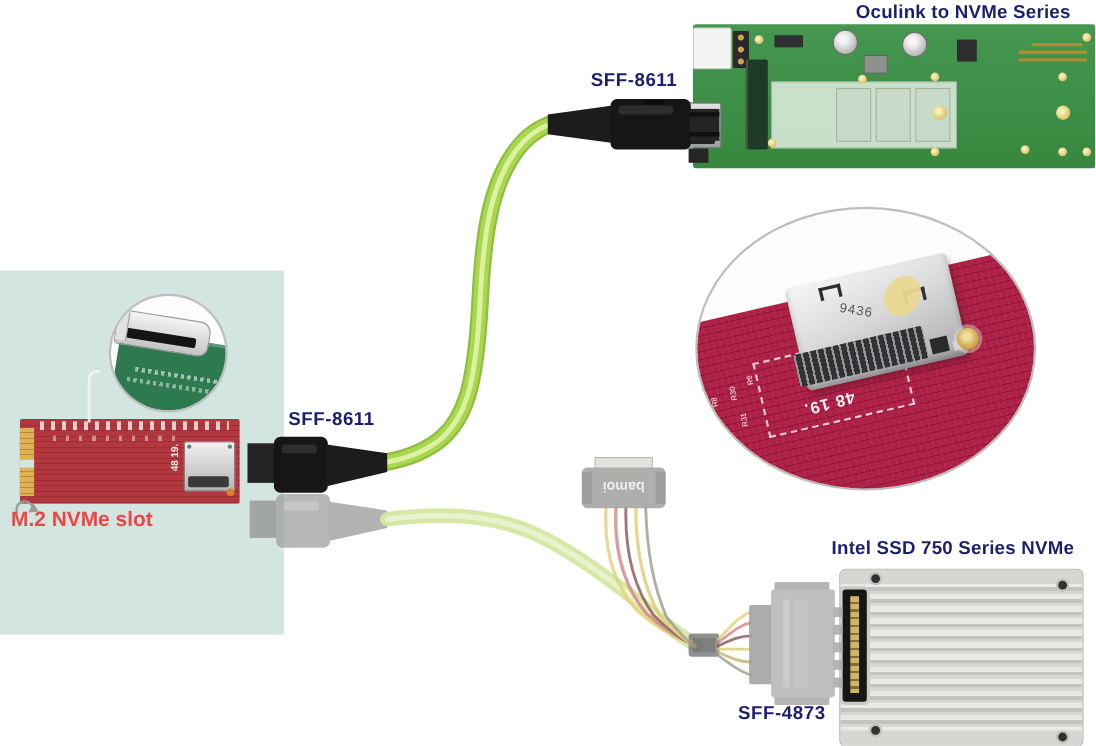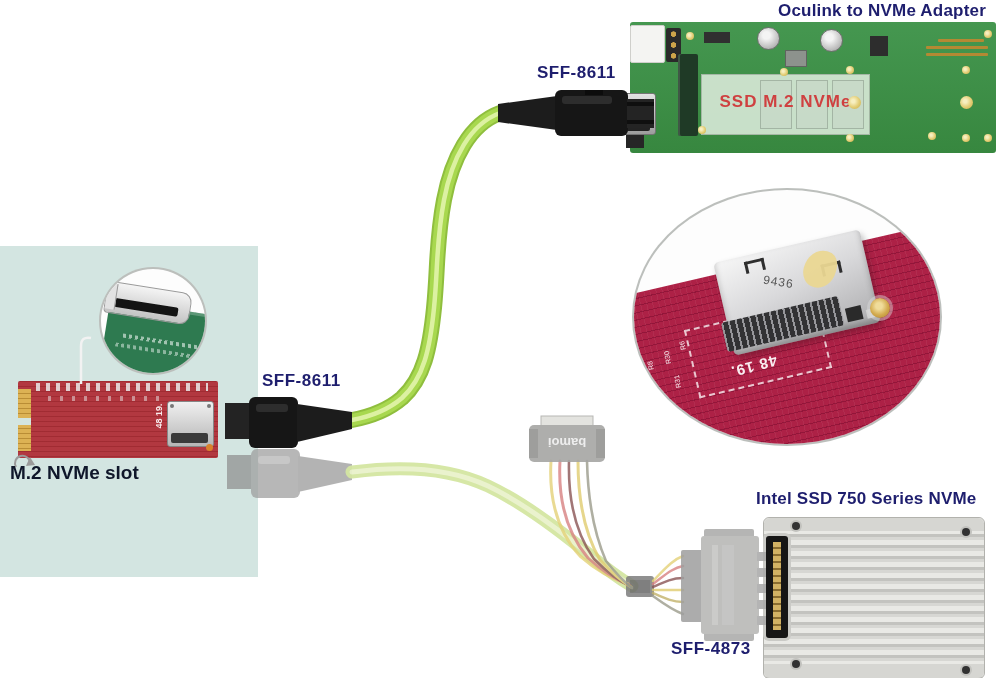--- a/index.html
+++ b/index.html
@@ -1,21 +1,21 @@
 <!DOCTYPE html>
 <html><head>
 <meta charset="utf-8">
 <style>
   html,body{margin:0;padding:0;background:#fff;}
   .canvas{position:relative;width:996px;height:678px;background:#ffffff;overflow:hidden;
           font-family:"Liberation Sans",sans-serif;}
   .abs{position:absolute;}
   .lbl{position:absolute;font-weight:bold;color:#1e1e6e;white-space:nowrap;
        font-family:"Liberation Sans",sans-serif;}
-  .lbl-dark{color:#0f172a;}
+  .lbl-dark{color:#ef4444;}
   
   .adapter{position:absolute;left:630px;top:22px;width:366px;height:131px;
            background:linear-gradient(180deg,#459750,#37873f);border-radius:3px;}
   .pad{position:absolute;border-radius:50%;
        background:radial-gradient(circle at 40% 40%, #f7efc0 15%, #e3cd74 55%, #c7a948 100%);}
   .pad-s{width:8px;height:8px;}
   .pad-b{width:13px;height:13px;}
   .ghost-ssd{position:absolute;left:71px;top:52px;width:167px;height:59px;
              background:rgba(226,238,224,0.85);border:1px solid rgba(140,155,140,0.6);}
   .ghost-chip{position:absolute;top:5px;width:30px;height:47px;
@@ -67,22 +67,20 @@
     <div class="abs" style="left:74px;top:10px;width:26px;height:11px;background:#303030;"></div>
     <div class="abs" style="left:240px;top:14px;width:18px;height:20px;background:#2d2d2d;"></div>
     <div class="cap" style="left:127px;top:5px;"></div>
     <div class="cap" style="left:190px;top:7px;"></div>
     <div class="abs" style="left:155px;top:28px;width:20px;height:15px;background:#8d928d;border:1px solid #5f645f;"></div>
 
     <div class="ghost-ssd">
       <div class="ghost-chip" style="left:58px;"></div>
       <div class="ghost-chip" style="left:94px;"></div>
       <div class="ghost-chip" style="left:130px;"></div>
-      <div class="abs" style="left:0;right:0;top:17px;text-align:center;color:#cf4040;font-weight:bold;
-                  font-size:17px;letter-spacing:1px;">SSD M.2 NVMe</div>
     </div>
 
     <div class="silk-line" style="right:12px;top:17px;width:46px;"></div>
     <div class="silk-line" style="right:8px;top:24px;width:62px;"></div>
     <div class="silk-line" style="right:8px;top:31px;width:62px;"></div>
 
     <div class="pad pad-s" style="left:56px;top:10px;"></div>
     <div class="pad pad-s" style="left:150px;top:46px;"></div>
     <div class="pad pad-s" style="left:68px;top:104px;"></div>
     <div class="pad pad-s" style="left:216px;top:44px;"></div>
@@ -252,21 +250,21 @@
     </g>
 
     <g>
       <rect x="225" y="403" width="26" height="36" fill="#232323"></rect>
       <rect x="249" y="397" width="49" height="51" rx="6" fill="#161616"></rect>
       <rect x="256" y="404" width="32" height="8" rx="3" fill="#2d2d2d"></rect>
       <polygon points="297,404 352,412 352,429 297,442" fill="#1c1c1c"></polygon>
     </g>
   </svg>
 
-  <div class="lbl" style="left:778px;top:1px;font-size:17px;letter-spacing:.2px;">Oculink to NVMe Adapter</div>
+  <div class="lbl" style="left:778px;top:1px;font-size:17px;letter-spacing:.2px;">Oculink to NVMe Series</div>
 
   <div class="lbl" style="left:537px;top:63px;font-size:17px;letter-spacing:.5px;">SFF-8611</div>
 
   <div class="lbl" style="left:262px;top:371px;font-size:17px;letter-spacing:.5px;">SFF-8611</div>
 
   <div class="lbl lbl-dark" style="left:10px;top:462px;font-size:19px;">M.2 NVMe slot</div>
 
   <div class="lbl" style="left:756px;top:489px;font-size:17px;letter-spacing:.2px;">Intel SSD 750 Series NVMe</div>
 
   <div class="lbl" style="left:671px;top:639px;font-size:17px;letter-spacing:.5px;">SFF-4873</div>

